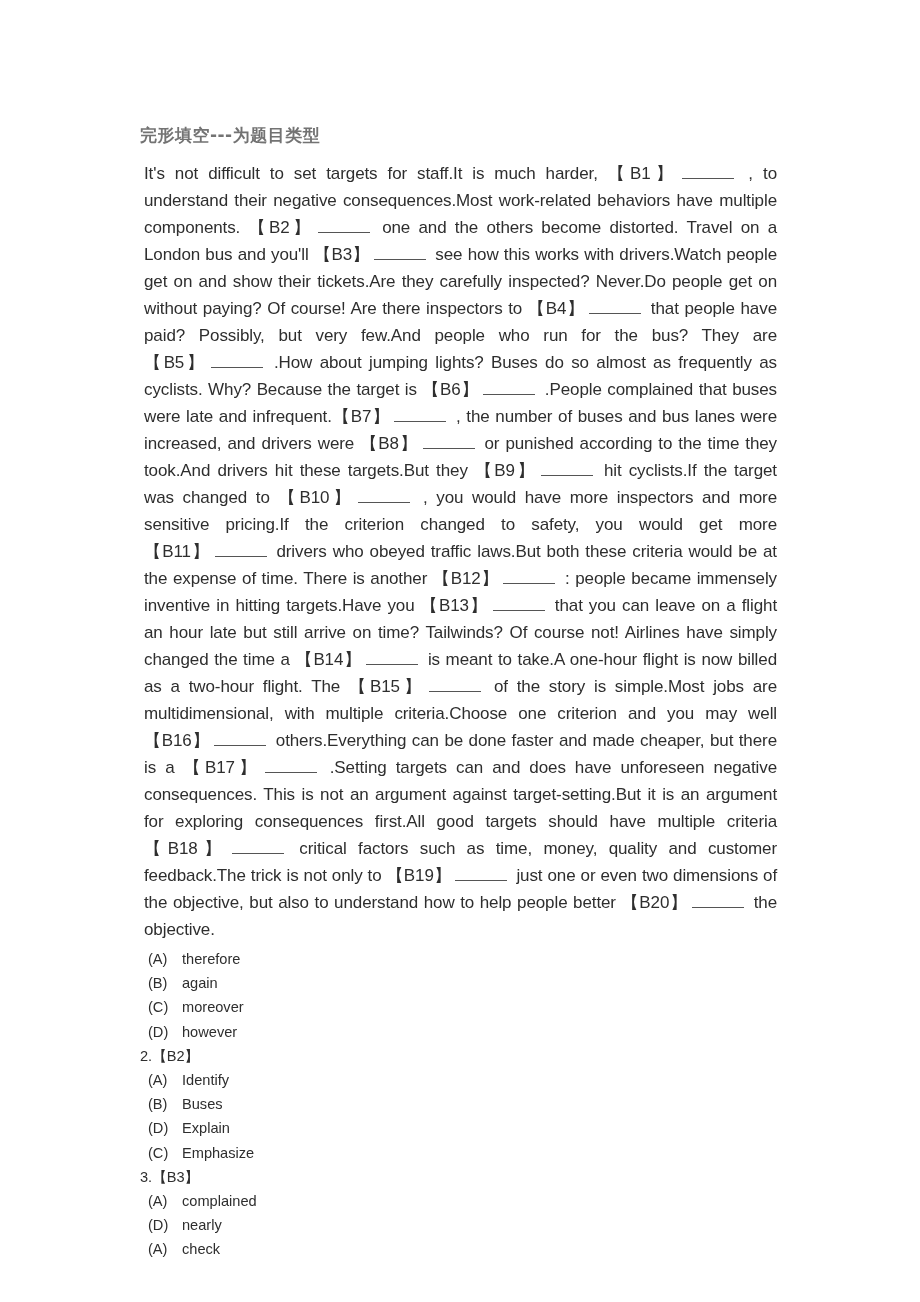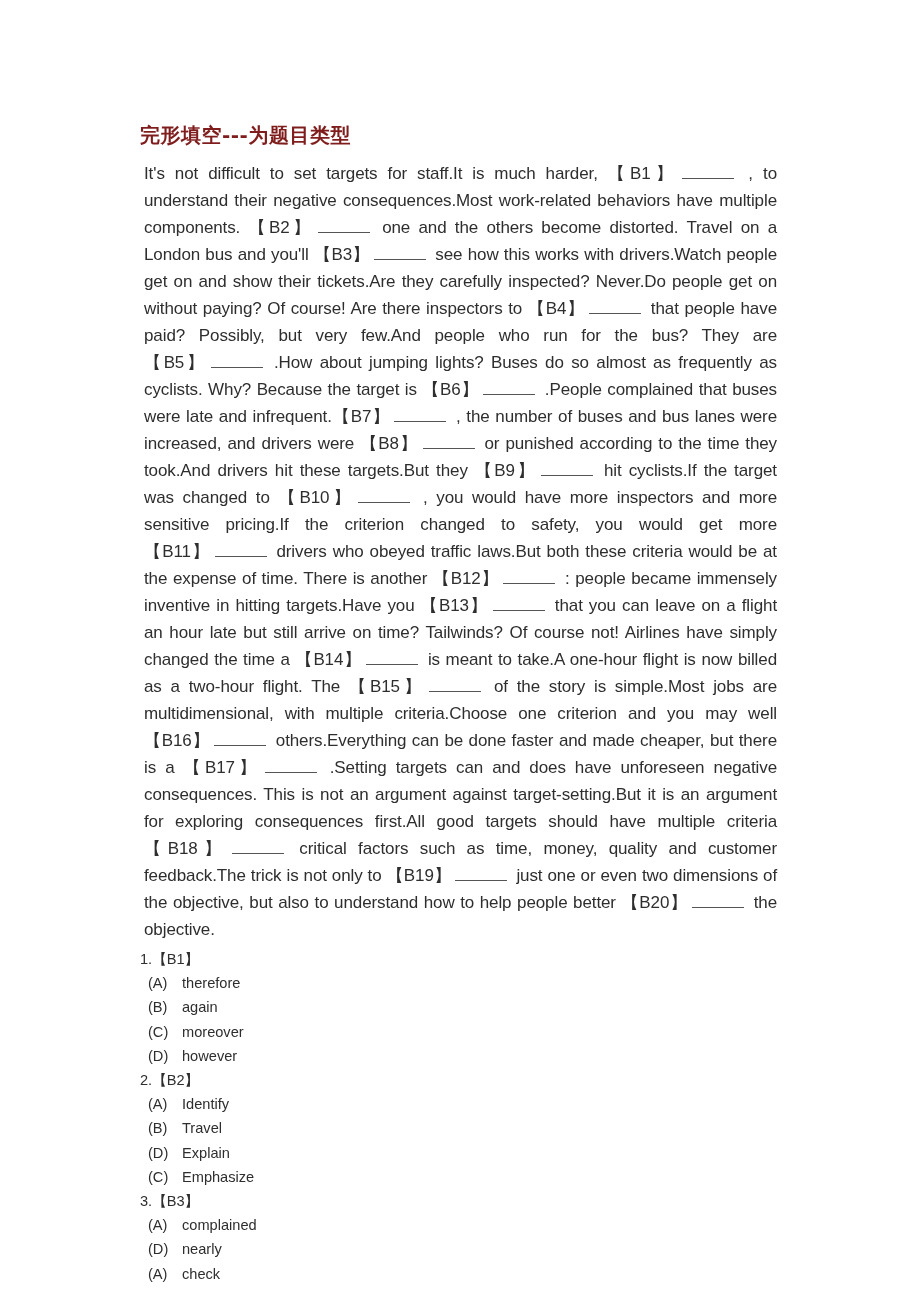--- a/index.html
+++ b/index.html
@@ -4,21 +4,21 @@
 <style>
   html, body { margin: 0; padding: 0; background: #ffffff; }
   body {
     width: 920px; height: 1302px; position: relative; overflow: hidden;
     font-family: "Liberation Sans", "DejaVu Sans", sans-serif;
     color: #2e2e2e;
   }
   .page { position: absolute; left: 140px; top: 118px; width: 641px; }
   .title {
     font-family: "DejaVu Sans", sans-serif;
-    font-size: 20px; font-weight: bold; color: #7f1d1d;
+    font-size: 17px; font-weight: bold; color: #737373;
     height: 34px; line-height: 34px; margin: 0 0 8px 0; letter-spacing: 0.5px;
   }
   .passage {
     font-size: 17px; line-height: 27px; text-align: justify;
     text-align-last: left; margin: 4px; letter-spacing: -0.1px;
   }
   .blank-label { white-space: nowrap; }
   .gap { display: inline-block; width: 52px; border-bottom: 1px solid #555; height: 12px; vertical-align: baseline; margin: 0 4px; }
   .questions { margin-top: 0; }
   .q { font-size: 14.6px; line-height: 24.2px; }
@@ -27,30 +27,29 @@
   .opt .letter { display: inline-block; min-width: 34px; }
 </style>
 </head>
 <body>
 
 <div class="page">
   <h1 class="title">完形填空---为题目类型</h1>
   <p class="passage" id="passage"><span>It's not difficult to set targets for staff.It is much harder, </span><span class="blank-label"><span>【B1】</span><span class="gap"></span></span><span> , to understand their negative consequences.Most work-related behaviors have multiple components. </span><span class="blank-label"><span>【B2】</span><span class="gap"></span></span><span> one and the others become distorted. Travel on a London bus and you'll </span><span class="blank-label"><span>【B3】</span><span class="gap"></span></span><span> see how this works with drivers.Watch people get on and show their tickets.Are they carefully inspected? Never.Do people get on without paying? Of course! Are there inspectors to </span><span class="blank-label"><span>【B4】</span><span class="gap"></span></span><span> that people have paid? Possibly, but very few.And people who run for the bus? They are </span><span class="blank-label"><span>【B5】</span><span class="gap"></span></span><span> .How about jumping lights? Buses do so almost as frequently as cyclists. Why? Because the target is </span><span class="blank-label"><span>【B6】</span><span class="gap"></span></span><span> .People complained that buses were late and infrequent.</span><span class="blank-label"><span>【B7】</span><span class="gap"></span></span><span> , the number of buses and bus lanes were increased, and drivers were </span><span class="blank-label"><span>【B8】</span><span class="gap"></span></span><span> or punished according to the time they took.And drivers hit these targets.But they </span><span class="blank-label"><span>【B9】</span><span class="gap"></span></span><span> hit cyclists.If the target was changed to </span><span class="blank-label"><span>【B10】</span><span class="gap"></span></span><span> , you would have more inspectors and more sensitive pricing.If the criterion changed to safety, you would get more </span><span class="blank-label"><span>【B11】</span><span class="gap"></span></span><span> drivers who obeyed traffic laws.But both these criteria would be at the expense of time. There is another </span><span class="blank-label"><span>【B12】</span><span class="gap"></span></span><span> : people became immensely inventive in hitting targets.Have you </span><span class="blank-label"><span>【B13】</span><span class="gap"></span></span><span> that you can leave on a flight an hour late but still arrive on time? Tailwinds? Of course not! Airlines have simply changed the time a </span><span class="blank-label"><span>【B14】</span><span class="gap"></span></span><span> is meant to take.A one-hour flight is now billed as a two-hour flight. The </span><span class="blank-label"><span>【B15】</span><span class="gap"></span></span><span> of the story is simple.Most jobs are multidimensional, with multiple criteria.Choose one criterion and you may well </span><span class="blank-label"><span>【B16】</span><span class="gap"></span></span><span> others.Everything can be done faster and made cheaper, but there is a </span><span class="blank-label"><span>【B17】</span><span class="gap"></span></span><span> .Setting targets can and does have unforeseen negative consequences. This is not an argument against target-setting.But it is an argument for exploring consequences first.All good targets should have multiple criteria </span><span class="blank-label"><span>【B18】</span><span class="gap"></span></span><span> critical factors such as time, money, quality and customer feedback.The trick is not only to </span><span class="blank-label"><span>【B19】</span><span class="gap"></span></span><span> just one or even two dimensions of the objective, but also to understand how to help people better </span><span class="blank-label"><span>【B20】</span><span class="gap"></span></span><span> the objective.</span></p>
   <div class="questions" id="questions">
       <div class="q">
-        <div class="q-head">1.【B1】</div>
         <div class="opt"><span class="letter">(A)</span><span>therefore</span></div>
         <div class="opt"><span class="letter">(B)</span><span>again</span></div>
         <div class="opt"><span class="letter">(C)</span><span>moreover</span></div>
         <div class="opt"><span class="letter">(D)</span><span>however</span></div>
       </div>
       <div class="q">
         <div class="q-head">2.【B2】</div>
         <div class="opt"><span class="letter">(A)</span><span>Identify</span></div>
-        <div class="opt"><span class="letter">(B)</span><span>Travel</span></div>
+        <div class="opt"><span class="letter">(B)</span><span>Buses</span></div>
         <div class="opt"><span class="letter">(D)</span><span>Explain</span></div>
         <div class="opt"><span class="letter">(C)</span><span>Emphasize</span></div>
       </div>
       <div class="q">
         <div class="q-head">3.【B3】</div>
         <div class="opt"><span class="letter">(A)</span><span>complained</span></div>
         <div class="opt"><span class="letter">(D)</span><span>nearly</span></div>
       </div>
       <div class="q">
         <div class="opt"><span class="letter">(A)</span><span>check</span></div>

